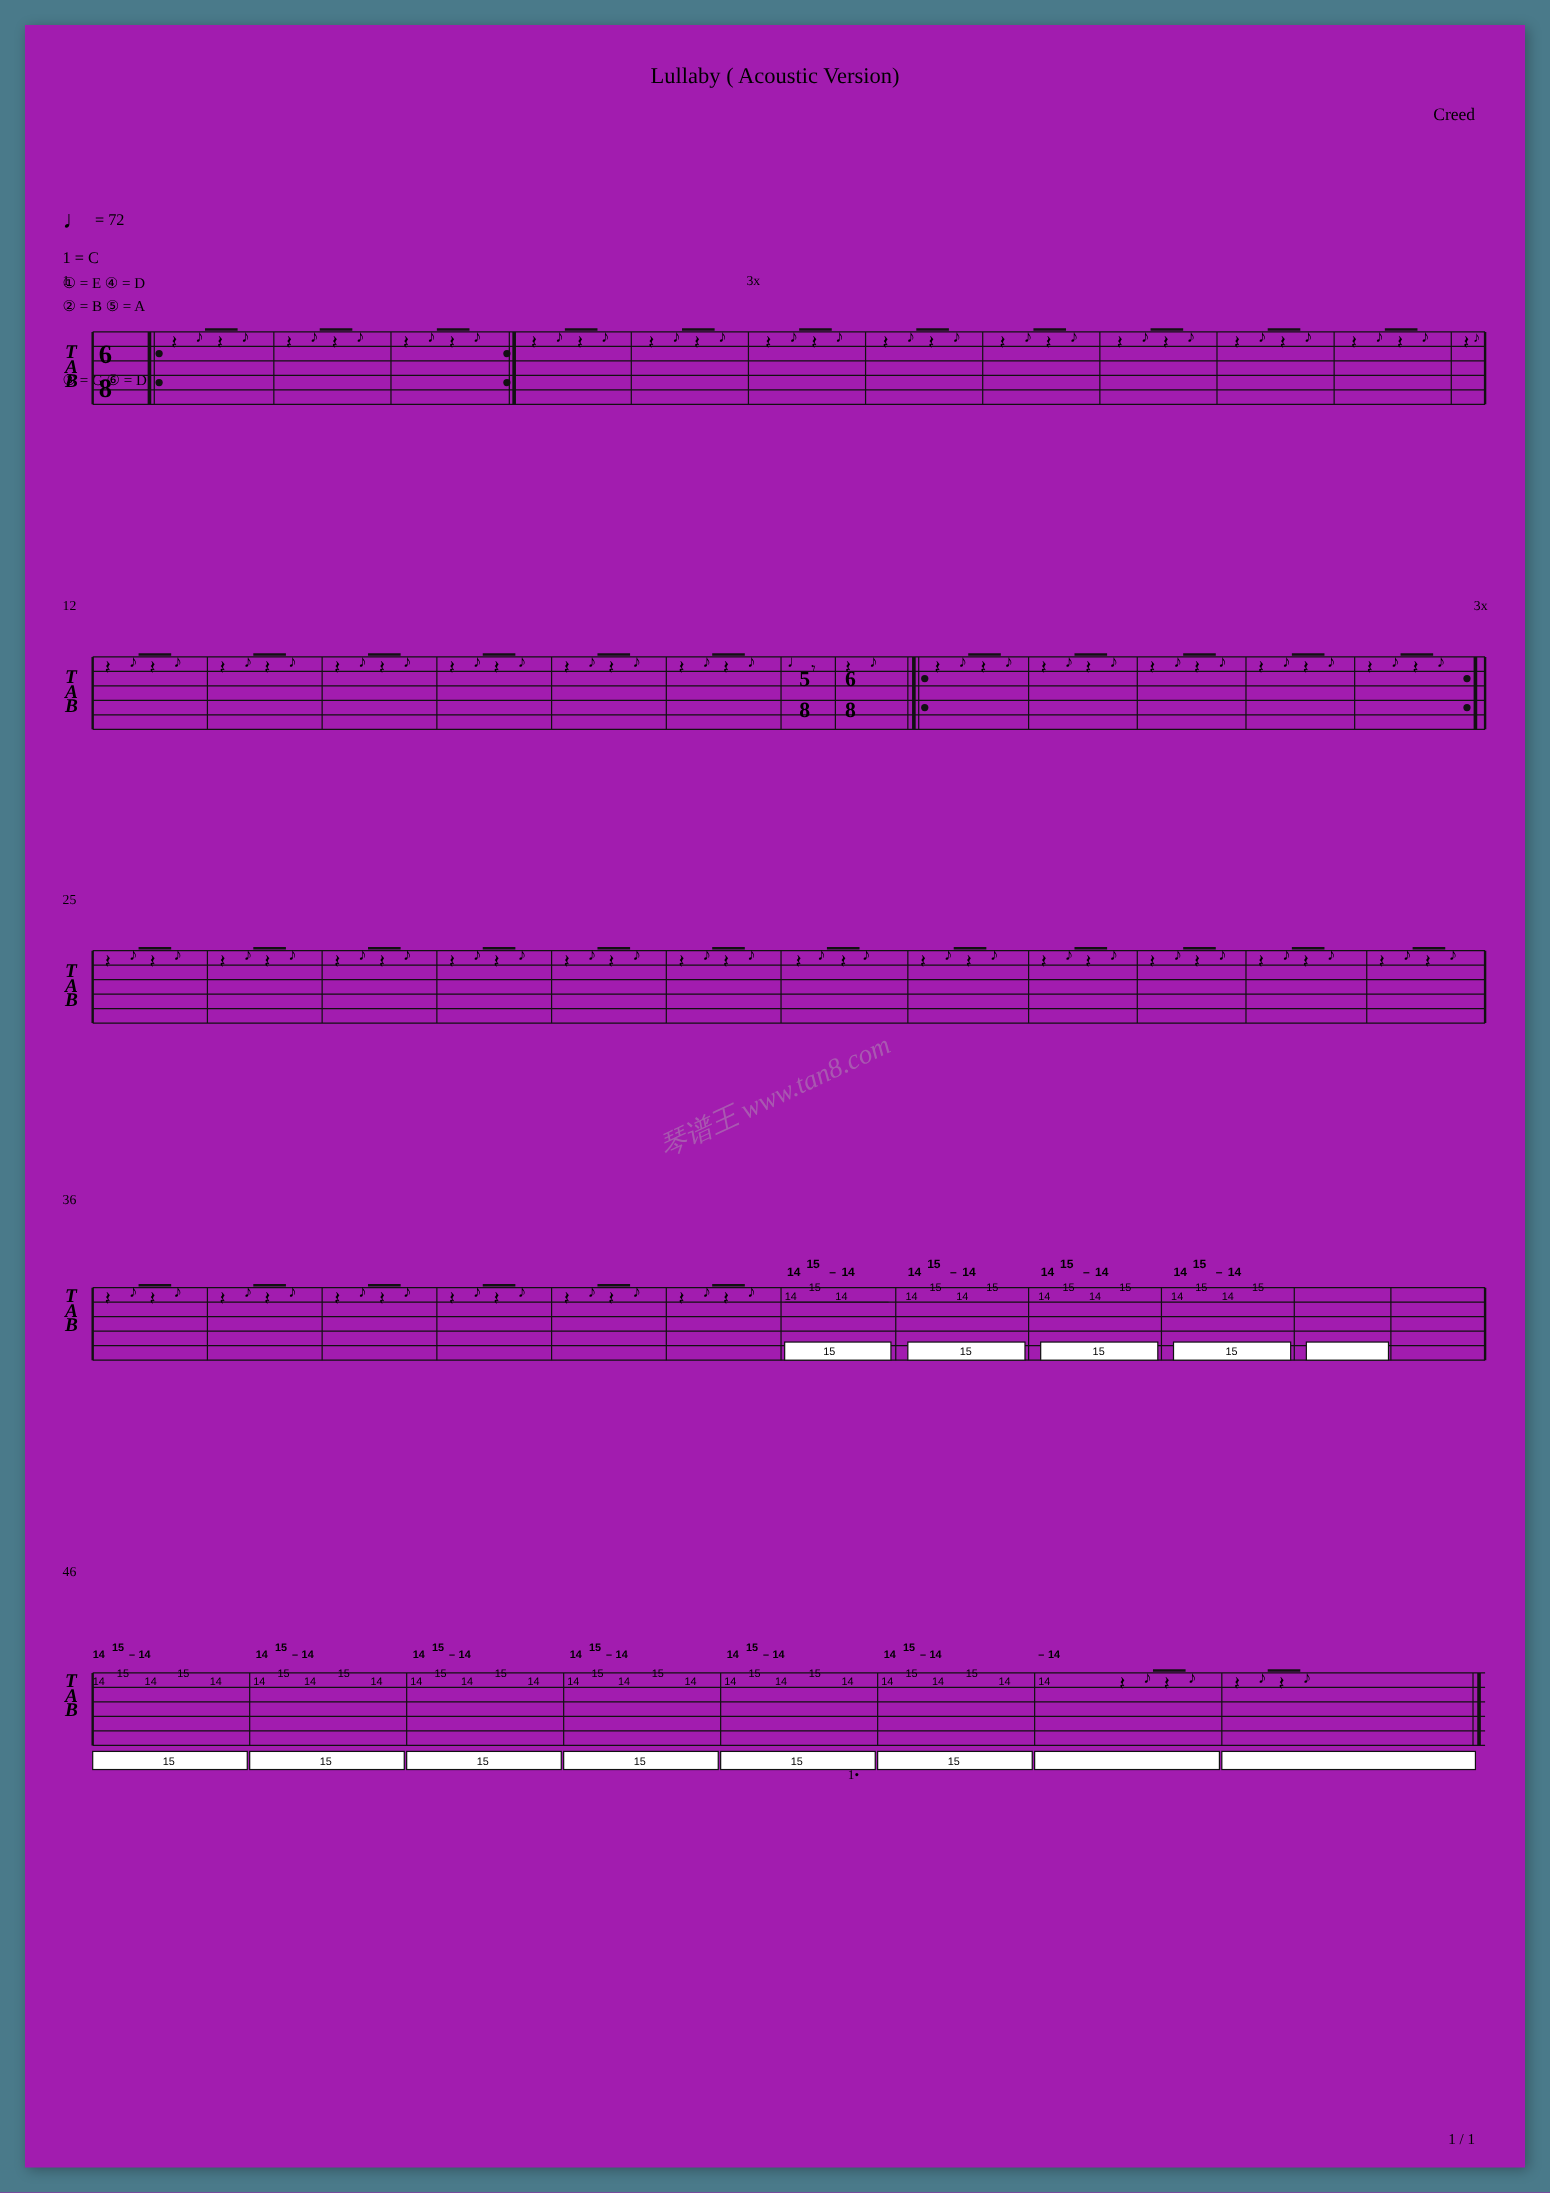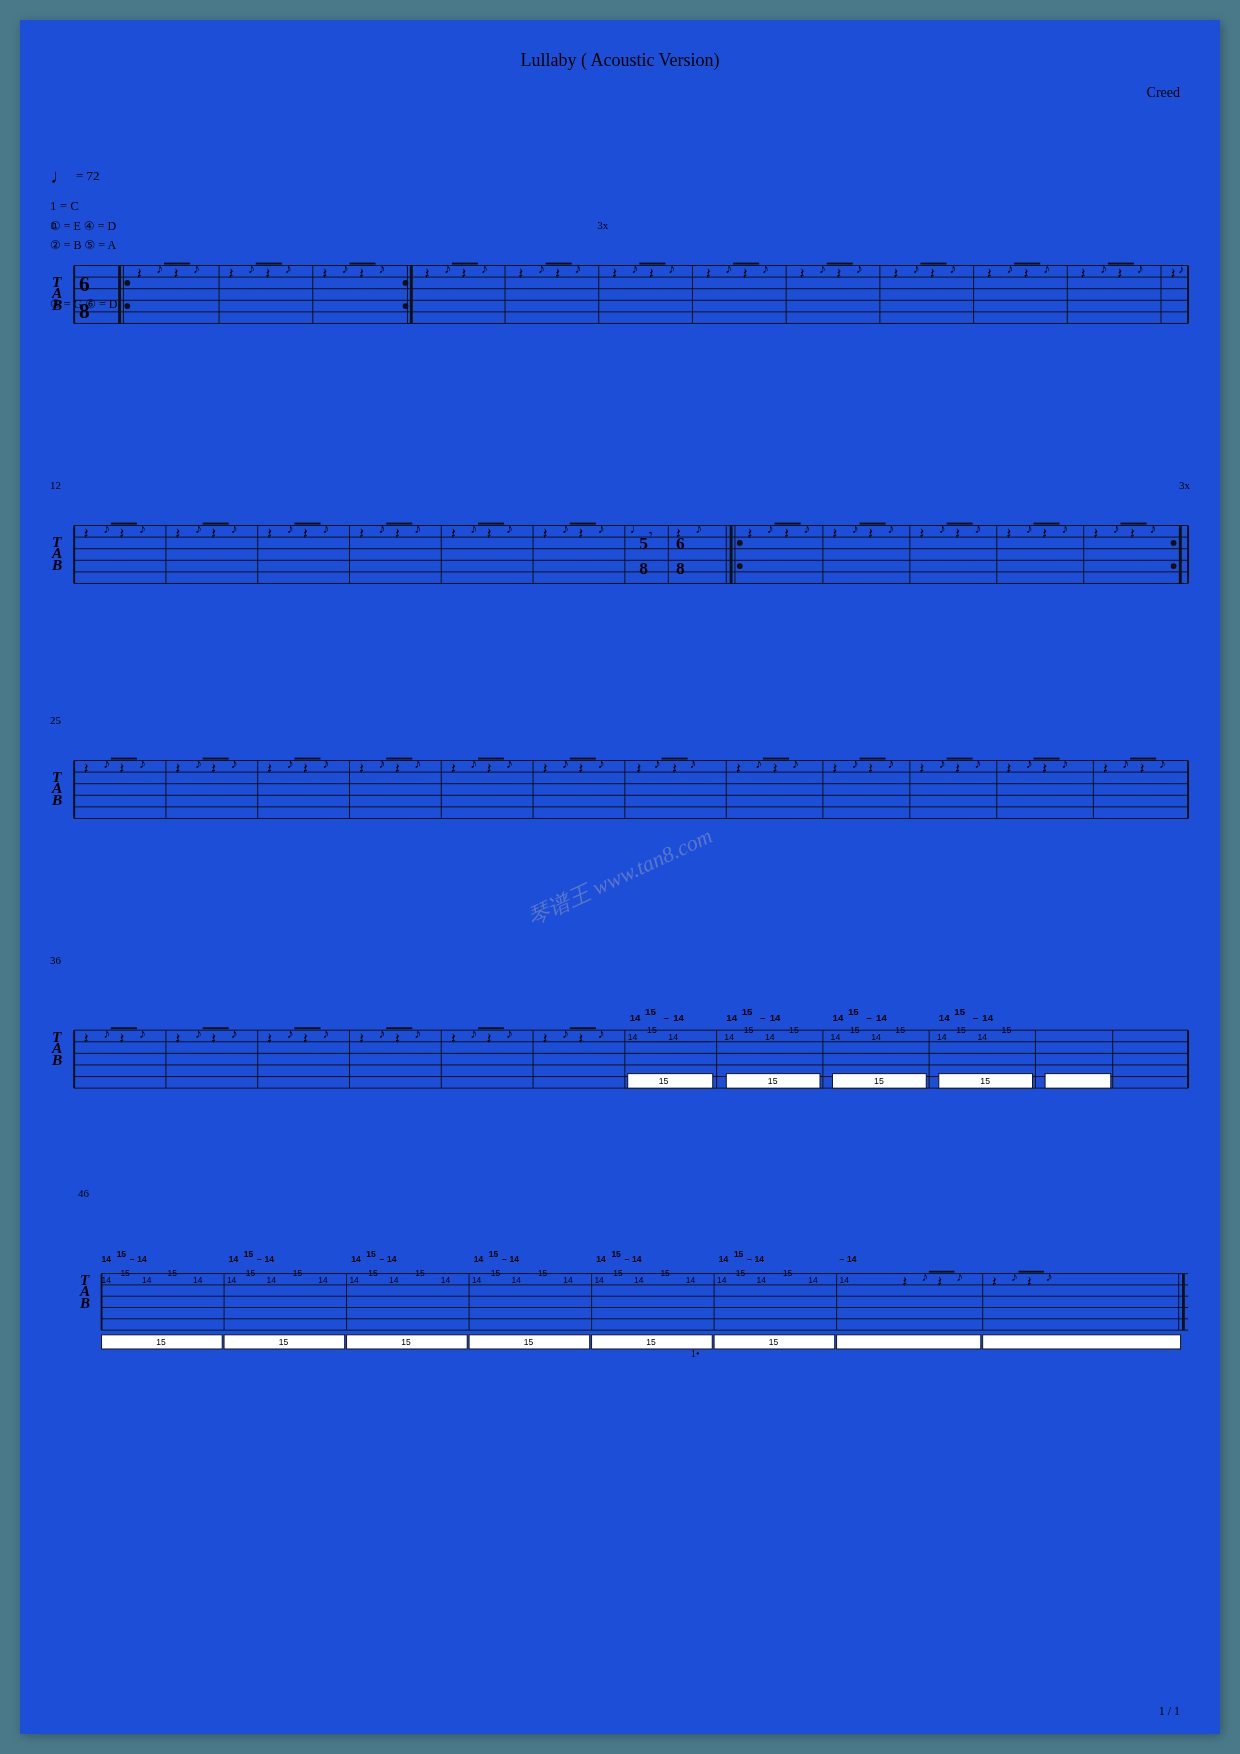--- a/index.html
+++ b/index.html
@@ -12,21 +12,21 @@
       overflow: hidden;
     }
 
     
     .sheet-page {
       position: absolute;
       top: 20px;
       left: 20px;
       right: 20px;
       bottom: 20px;
-      background: #1d4ed8;
+      background: #a21caf;
       box-shadow: 2px 2px 10px rgba(0,0,0,0.3);
     }
 
     .title {
       position: absolute;
       top: 30px;
       left: 0;
       right: 0;
       text-align: center;
       font-size: 18px;
@@ -571,21 +571,21 @@
       <rect x="920" y="105" width="97" height="15" fill="white" stroke="#111" stroke-width="1"></rect>
       <rect x="1030" y="105" width="68" height="15" fill="white" stroke="#111" stroke-width="1"></rect>
 
       <text x="635" y="116" font-size="9" text-anchor="middle" font-family="Arial">15</text>
       <text x="748" y="116" font-size="9" text-anchor="middle" font-family="Arial">15</text>
       <text x="858" y="116" font-size="9" text-anchor="middle" font-family="Arial">15</text>
       <text x="968" y="116" font-size="9" text-anchor="middle" font-family="Arial">15</text>
     </svg>
   </div>
 
-  <div class="notation-svg" style="top: 1183px; margin-left: 28px;">
+  <div class="notation-svg" style="top: 1248px;">
     <div style="position:relative;">
       <span class="measure-number">46</span>
     </div>
     <svg class="staff-svg" height="160" viewBox="0 0 1180 160">
       <text x="2" y="82" font-size="16" font-weight="bold" font-style="italic" font-family="Times New Roman">T</text>
       <text x="2" y="94" font-size="16" font-weight="bold" font-style="italic" font-family="Times New Roman">A</text>
       <text x="2" y="106" font-size="16" font-weight="bold" font-style="italic" font-family="Times New Roman">B</text>
 
       <line x1="25" y1="70" x2="1178" y2="70" stroke="#111" stroke-width="1"></line>
       <line x1="25" y1="82" x2="1178" y2="82" stroke="#111" stroke-width="1"></line>

